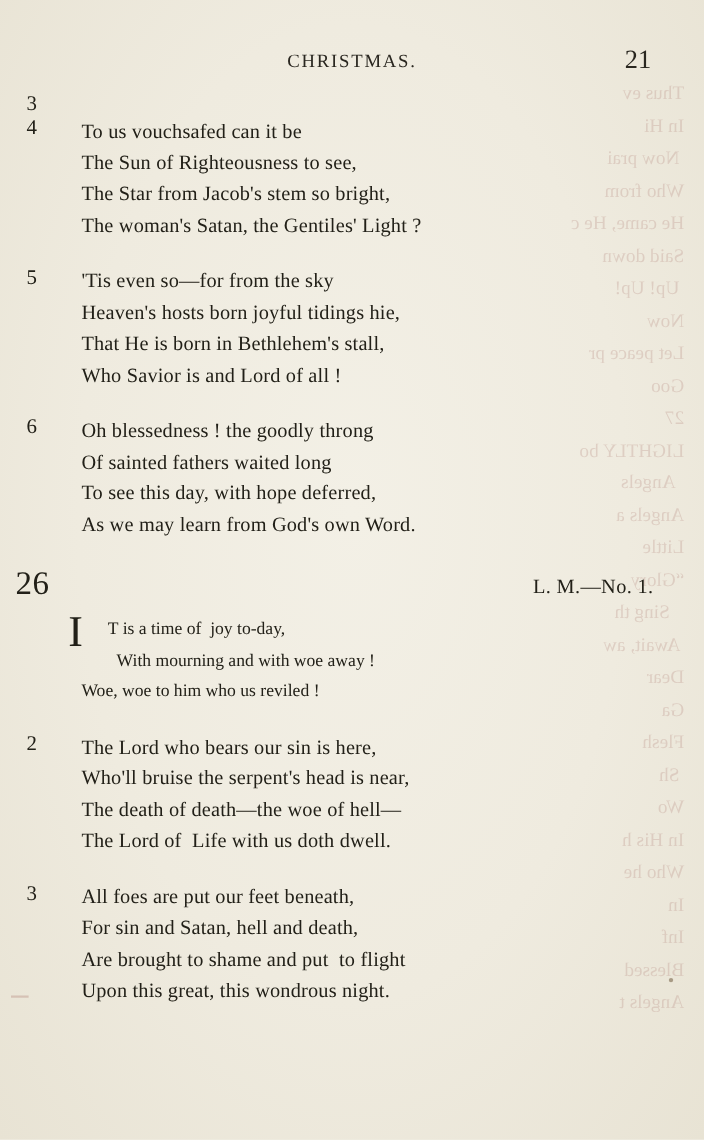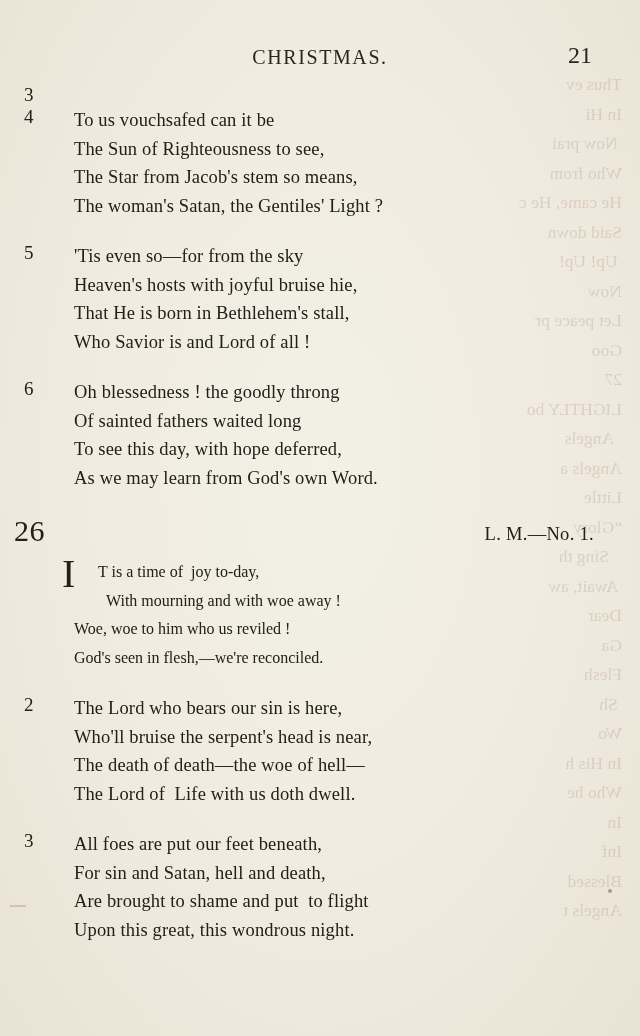--- a/index.html
+++ b/index.html
@@ -39,21 +39,21 @@
   }
   .content {
     position: absolute;
     left: 0; right: 0; top: 0;
   }
   .running-head {
     position: absolute;
     top: 46px;
     left: 0; right: 0;
     text-align: center;
-    font-size: 20px;
+    font-size: 17px;
     letter-spacing: 1.6px;
     font-variant: small-caps;
     text-transform: uppercase;
     color: #2a2720;
   }
   .folio {
     position: absolute;
     top: 42px;
     right: 48px;
     font-size: 24px;
@@ -191,30 +191,30 @@
 
       <div class="stanza">
         <span class="num">3</span>
       </div>
 
       <div class="stanza">
         <span class="num">4</span>
         <div class="lines">
           <div>To us vouchsafed can it be</div>
           <div>The Sun of Righteousness to see,</div>
-          <div>The Star from Jacob's stem so means,</div>
+          <div>The Star from Jacob's stem so bright,</div>
           <div>The woman's Satan, the Gentiles' Light ?</div>
         </div>
       </div>
 
       <div class="stanza">
         <span class="num">5</span>
         <div class="lines">
           <div>'Tis even so—for from the sky</div>
-          <div>Heaven's hosts with joyful bruise hie,</div>
+          <div>Heaven's hosts born joyful tidings hie,</div>
           <div>That He is born in Bethlehem's stall,</div>
           <div>Who Savior is and Lord of all !</div>
         </div>
       </div>
 
       <div class="stanza">
         <span class="num">6</span>
         <div class="lines">
           <div>Oh blessedness ! the goodly throng</div>
           <div>Of sainted fathers waited long</div>
@@ -227,21 +227,20 @@
         <span class="hymn-number">26</span>
         <span class="meter">L. M.—No. 1.</span>
       </div>
 
       <div class="first-stanza">
         <span class="dropcap">I</span>
         <div class="first-lines">
           <div class="l1">T is a time of  joy to-day,</div>
           <div class="l2">With mourning and with woe away !</div>
           <div>Woe, woe to him who us reviled !</div>
-          <div>God's seen in flesh,—we're reconciled.</div>
         </div>
       </div>
 
       <div class="stanza">
         <span class="num">2</span>
         <div class="lines">
           <div>The Lord who bears our sin is here,</div>
           <div>Who'll bruise the serpent's head is near,</div>
           <div>The death of death—the woe of hell—</div>
           <div>The Lord of  Life with us doth dwell.</div>

